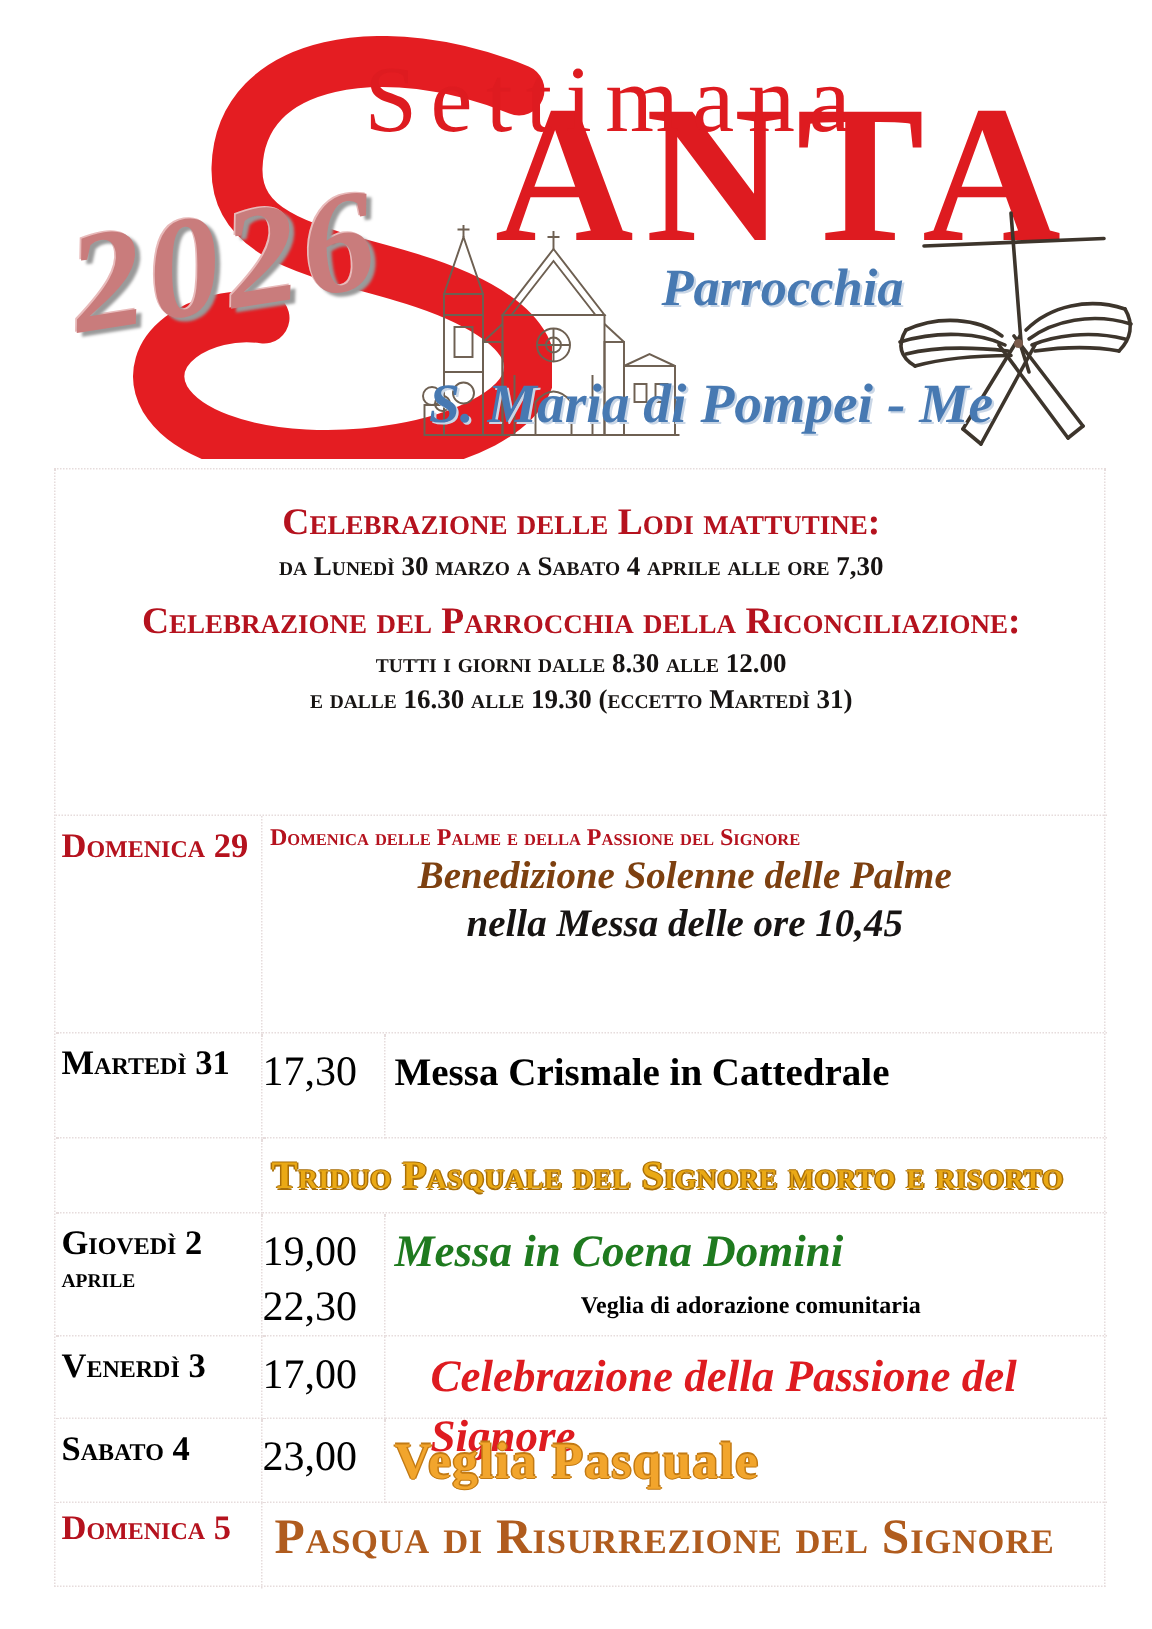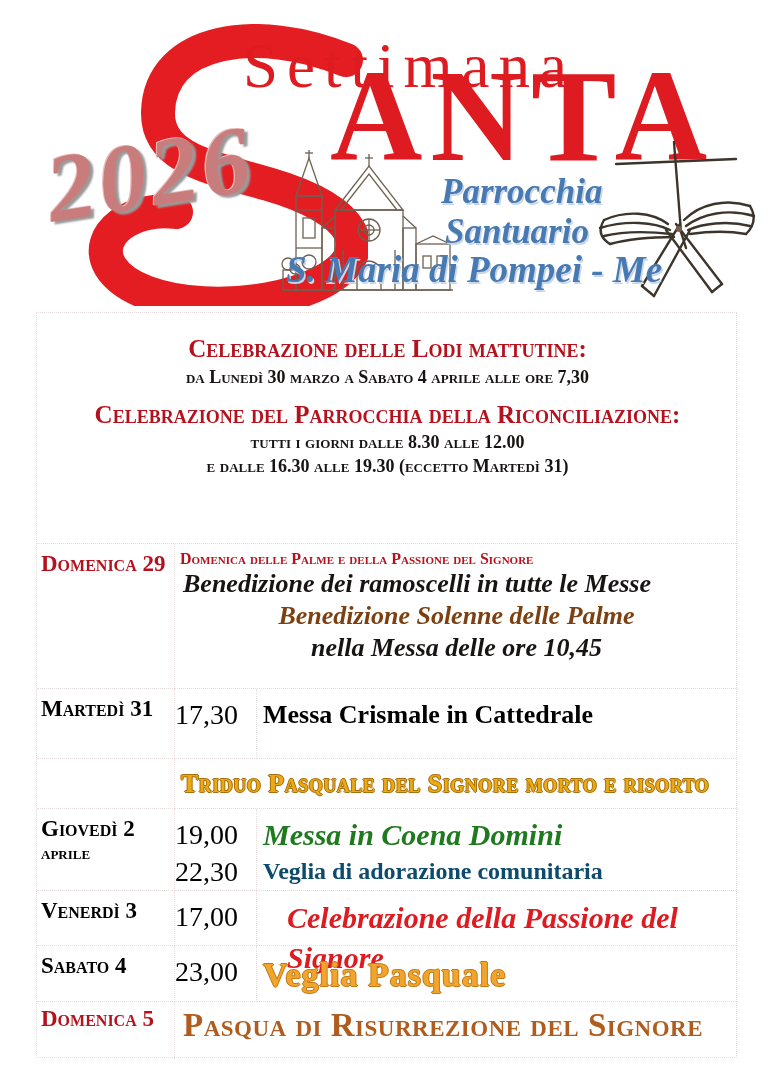--- a/index.html
+++ b/index.html
@@ -51,21 +51,21 @@
   .palm .l1{padding-left:8px;}
   .palm .l2{text-align:center;color:var(--c-brown);}
   .palm .l3{text-align:center;}
 
   .triduo{padding:10px 0 0 6px;font-size:26px;font-weight:bold;font-variant:small-caps;
           color:var(--c-gold);letter-spacing:.5px;
           text-shadow:1px 0 0 var(--c-gold-dark),-1px 0 0 var(--c-gold-dark),
                       0 1px 0 var(--c-gold-dark),0 -1px 0 var(--c-gold-dark);}
 
   .ev-green{font-size:30px;font-style:italic;color:var(--c-green);line-height:37px;}
-  .ev-plain{font-size:24px;line-height:36px;color:#0c4a6e;}
+  .ev-plain{font-size:16px;line-height:36px;color:#000000;text-align:center;}
   .ev-red{font-size:30px;font-style:italic;color:var(--c-red-bright);line-height:40px;margin-left:24px;}
   .ev-orange{font-size:34px;color:var(--c-orange);line-height:44px;letter-spacing:1px;
              text-shadow:1px 0 0 var(--c-orange-dark),-1px 0 0 var(--c-orange-dark),
                          0 1px 0 var(--c-orange-dark),0 -1px 0 var(--c-orange-dark);}
   .easter-cell{padding:4px 0 0 8px;font-size:33px;font-weight:bold;font-variant:small-caps;
                color:var(--c-rust);line-height:1.2;letter-spacing:.5px;}
   .easter-day{padding-top:4px;}
 </style>
 </head>
 <body>
@@ -123,21 +123,20 @@
 
       <rect x="135" y="96" width="34" height="46"></rect>
       <polyline points="135,96 152,88 169,96"></polyline>
       <rect x="142" y="108" width="8" height="12"></rect>
         <rect x="156" y="108" width="8" height="12"></rect>
       <line x1="2" y1="142" x2="172" y2="142"></line>
     </svg>
   </div>
 
   <div class="hdr-el blue blue1">Parrocchia</div>
-  <div class="hdr-el blue blue2">Santuario</div>
   <div class="hdr-el blue blue3">S. Maria di Pompei - Me</div>
 
   <div class="hdr-el emblem">
     <svg width="162" height="172" viewBox="0 0 162 172" fill="none" stroke="#3d352c" stroke-width="2.4" stroke-linecap="round">
 
       <line x1="78" y1="8" x2="85" y2="98"></line>
       <line x1="20" y1="30" x2="140" y2="25"></line>
       <line x1="85" y1="98" x2="90" y2="114"></line>
 
       <path d="M8 86 C30 76 56 78 72 90"></path>
@@ -168,21 +167,20 @@
       <div class="t">Celebrazione delle Lodi mattutine:</div>
       <div class="d">da Lunedì 30 marzo a Sabato 4 aprile alle ore 7,30</div>
       <div class="t gap">Celebrazione del Parrocchia della Riconciliazione:</div>
       <div class="d">tutti i giorni dalle 8.30 alle 12.00</div>
       <div class="d">e dalle 16.30 alle 19.30 (eccetto Martedì 31)</div>
     </div>
 
     <div class="cell day red br bb">Domenica 29</div>
     <div class="cell merged bb palm">
       <div class="title">Domenica delle Palme e della Passione del Signore</div>
-      <div class="it l1">Benedizione dei ramoscelli in tutte le Messe</div>
       <div class="it l2">Benedizione Solenne delle Palme</div>
       <div class="it l3">nella Messa delle ore 10,45</div>
     </div>
 
     <div class="cell day br bb">Martedì 31</div>
     <div class="cell time-cell br bb">17,30</div>
     <div class="cell desc-cell bb">Messa Crismale in Cattedrale</div>
 
     <div class="cell br bb"></div>
     <div class="cell merged bb triduo">Triduo Pasquale del Signore morto e risorto</div>

